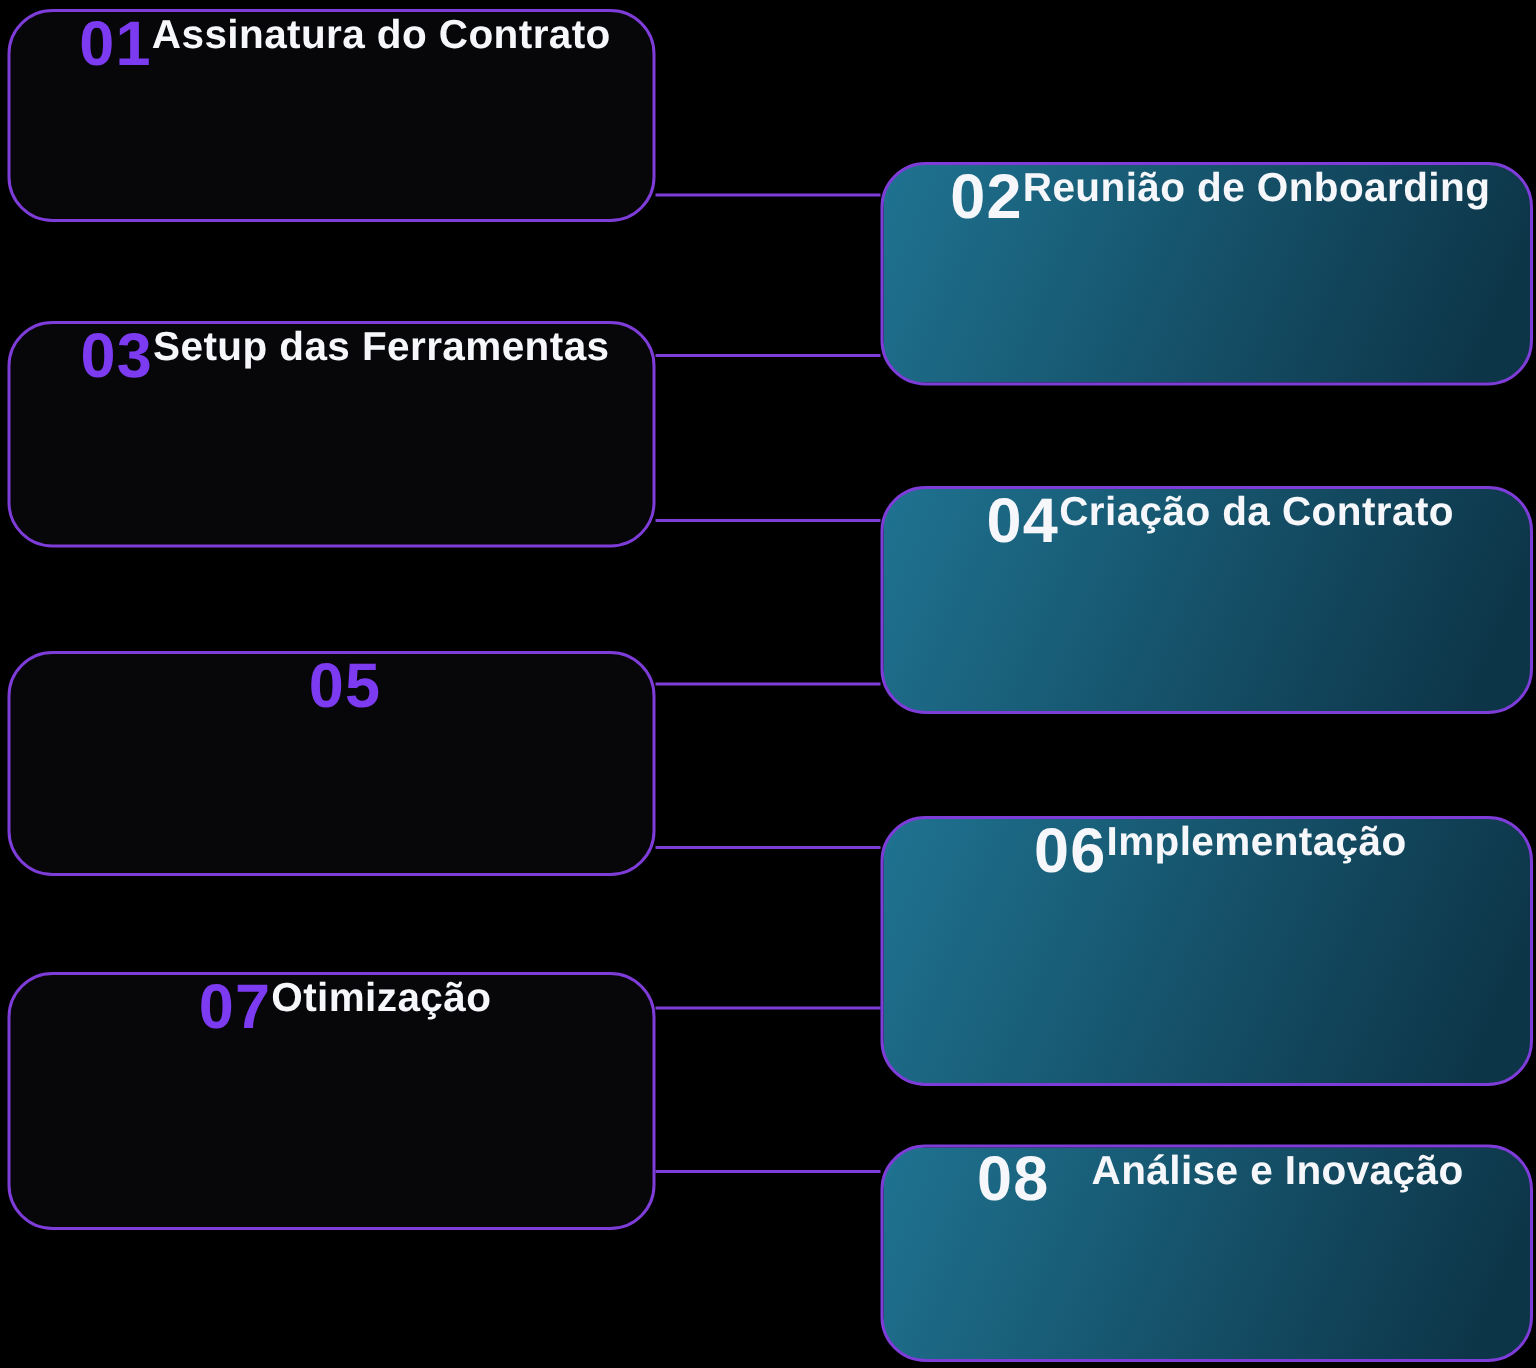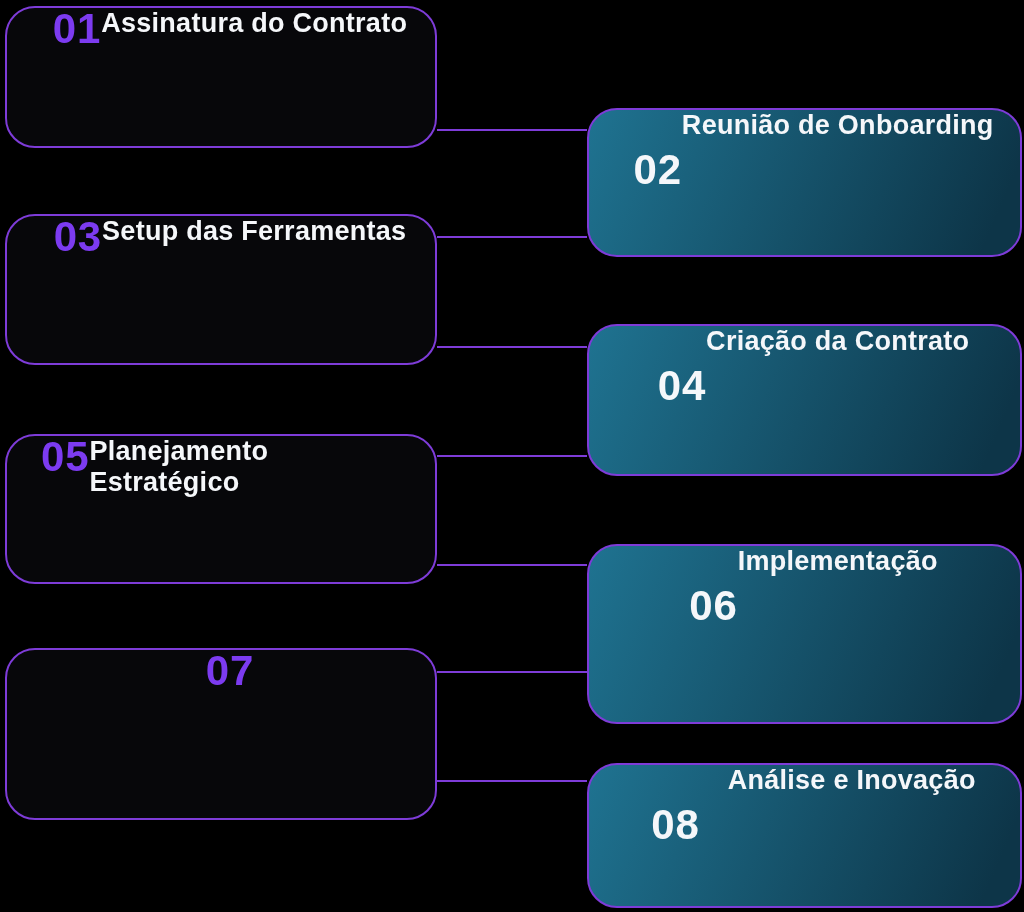--- a/index.html
+++ b/index.html
@@ -40,21 +40,21 @@
     background: linear-gradient(113deg, var(--teal-gradient-start) 0%, var(--teal-gradient-end) 92%);
   }
   .num {
     font-size: 42px;
     font-weight: bold;
     line-height: 1;
     letter-spacing: 0.02em;
     margin-bottom: 12px;
   }
   .card.left .num { color: var(--accent-purple); }
-  .card.right .num { color: var(--text-white); margin-top: 39px; }
+  .card.right .num { color: var(--text-white); }
   .title {
     font-size: 27px;
     font-weight: bold;
     color: var(--text-white);
     line-height: 1.15;
     letter-spacing: 0.01em;
   }
   .conn {
     position: absolute;
     left: 437px;
@@ -100,30 +100,30 @@
     <div class="title">Setup das Ferramentas</div>
   </div>
 
   <div class="card right b4">
     <div class="num">04</div>
     <div class="title">Criação da Contrato</div>
   </div>
 
   <div class="card left b5">
     <div class="num">05</div>
-    <div class="title">Planejamento Estratégico</div>
   </div>
 
   <div class="card right b6">
     <div class="num">06</div>
     <div class="title">Implementação</div>
   </div>
 
   <div class="card left b7">
     <div class="num">07</div>
+    <div class="title">Otimização</div>
   </div>
 
   <div class="card right b8">
     <div class="num">08</div>
     <div class="title">Análise e Inovação</div>
   </div>
 
   <div class="conn c1"></div>
   <div class="conn c2"></div>
   <div class="conn c3"></div>

